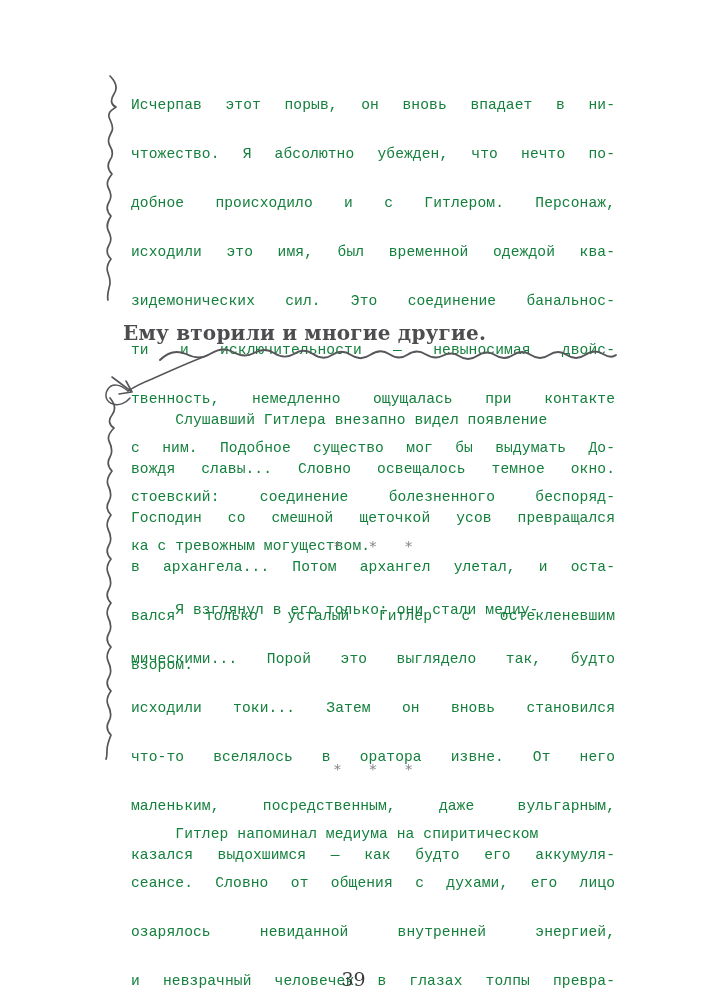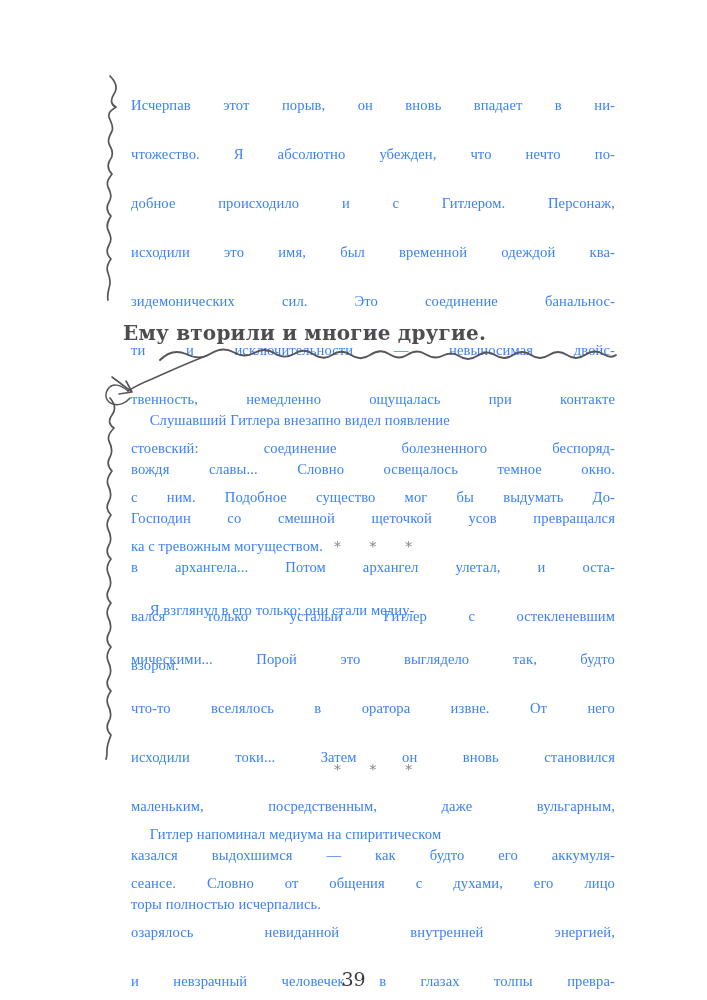--- a/index.html
+++ b/index.html
@@ -26,24 +26,24 @@
 
   
   .column {
     position: absolute;
     left: 131px;
     top: 0;
     width: 484px;
   }
 
   .para {
-    font-family: Liberation Serif, serif;
+    font-family: Liberation Mono, monospace;
     font-size: 14.6px;
     line-height: 24.5px;
-    color: #3b82f6;
+    color: #15803d;
     text-align: justify;
     text-justify: inter-character;
     letter-spacing: 0.1px;
     margin: 0;
     white-space: pre-line;
     -moz-text-align-last: left;
     text-align-last: left;
   }
 
   .para .ln {
@@ -120,42 +120,41 @@
   <div class="column">
 
     <div class="para" style="position:absolute; top:68px; left:0; width:484px;">
       <span class="ln">Исчерпав  этот  порыв,  он  вновь  впадает  в  ни-</span>
       <span class="ln">чтожество. Я абсолютно убежден, что нечто по-</span>
       <span class="ln">добное  происходило  и  с  Гитлером.  Персонаж,</span>
       <span class="ln">исходили  это  имя,  был  временной  одеждой  ква-</span>
       <span class="ln">зидемонических сил. Это соединение банальнос-</span>
       <span class="ln">ти  и  исключительности  —  невыносимая  двойс-</span>
       <span class="ln">твенность,  немедленно  ощущалась  при  контакте</span>
+      <span class="ln">с ним. Подобное существо мог бы выдумать До-</span>
       <span class="ln">стоевский: соединение болезненного беспоряд-</span>
-      <span class="ln">с ним. Подобное существо мог бы выдумать До-</span>
       <span class="ln last">ка с тревожным могуществом.</span>
     </div>
 
     <div class="para" style="position:absolute; top:383px; left:0; width:484px;">
       <span class="ln last">     Слушавший Гитлера внезапно видел появление</span>
       <span class="ln">вождя славы... Словно освещалось темное окно.</span>
       <span class="ln">Господин со смешной щеточкой усов превращался</span>
       <span class="ln">в архангела... Потом архангел улетал, и оста-</span>
       <span class="ln">вался  только  усталый  Гитлер  с  остекленевшим</span>
       <span class="ln last">взором.</span>
     </div>
 
     <div class="para" style="position:absolute; top:573px; left:0; width:484px;">
       <span class="ln last">     Я взглянул в его только: они стали медиу-</span>
       <span class="ln">мическими... Порой это выглядело так, будто</span>
+      <span class="ln">исходили  токи...  Затем  он  вновь  становился</span>
       <span class="ln">что-то  вселялось  в  оратора  извне.  От  него</span>
-      <span class="ln">исходили  токи...  Затем  он  вновь  становился</span>
       <span class="ln">маленьким,  посредственным,  даже  вульгарным,</span>
       <span class="ln">казался выдохшимся — как будто его аккумуля-</span>
-      <span class="ln last">торы полностью исчерпались.</span>
     </div>
 
     <div class="para" style="position:absolute; top:797px; left:0; width:484px;">
       <span class="ln last">     Гитлер напоминал медиума на спиритическом</span>
       <span class="ln">сеансе. Словно от общения с духами, его лицо</span>
       <span class="ln">озарялось   невиданной   внутренней   энергией,</span>
       <span class="ln">и невзрачный человечек в глазах толпы превра-</span>
       
       
       

